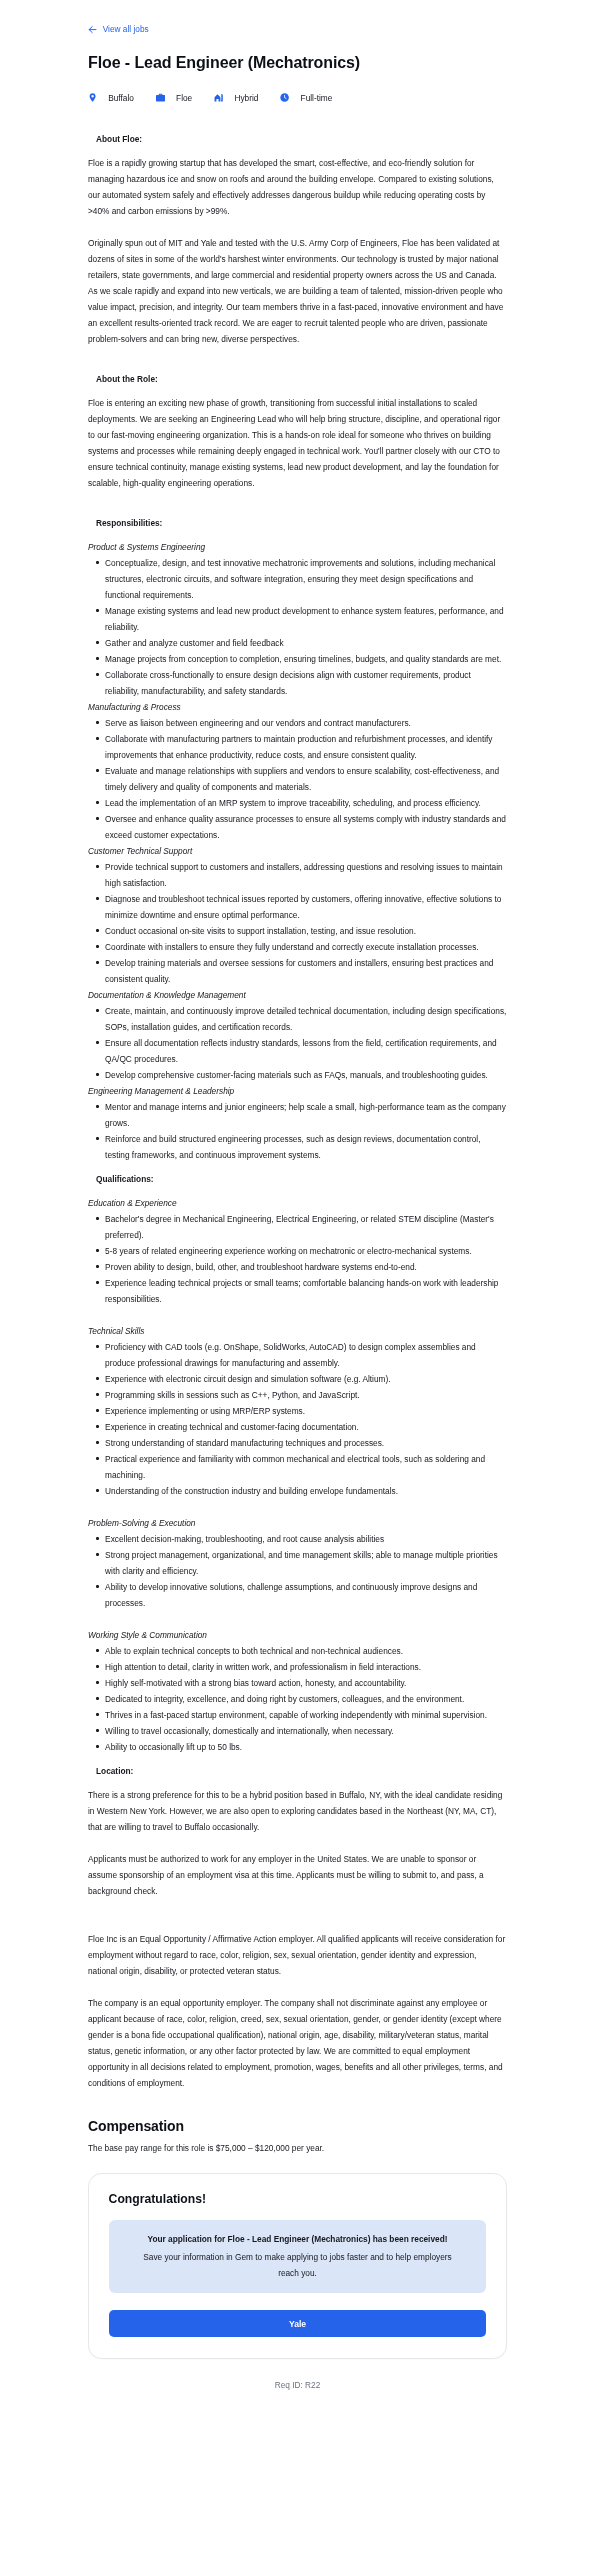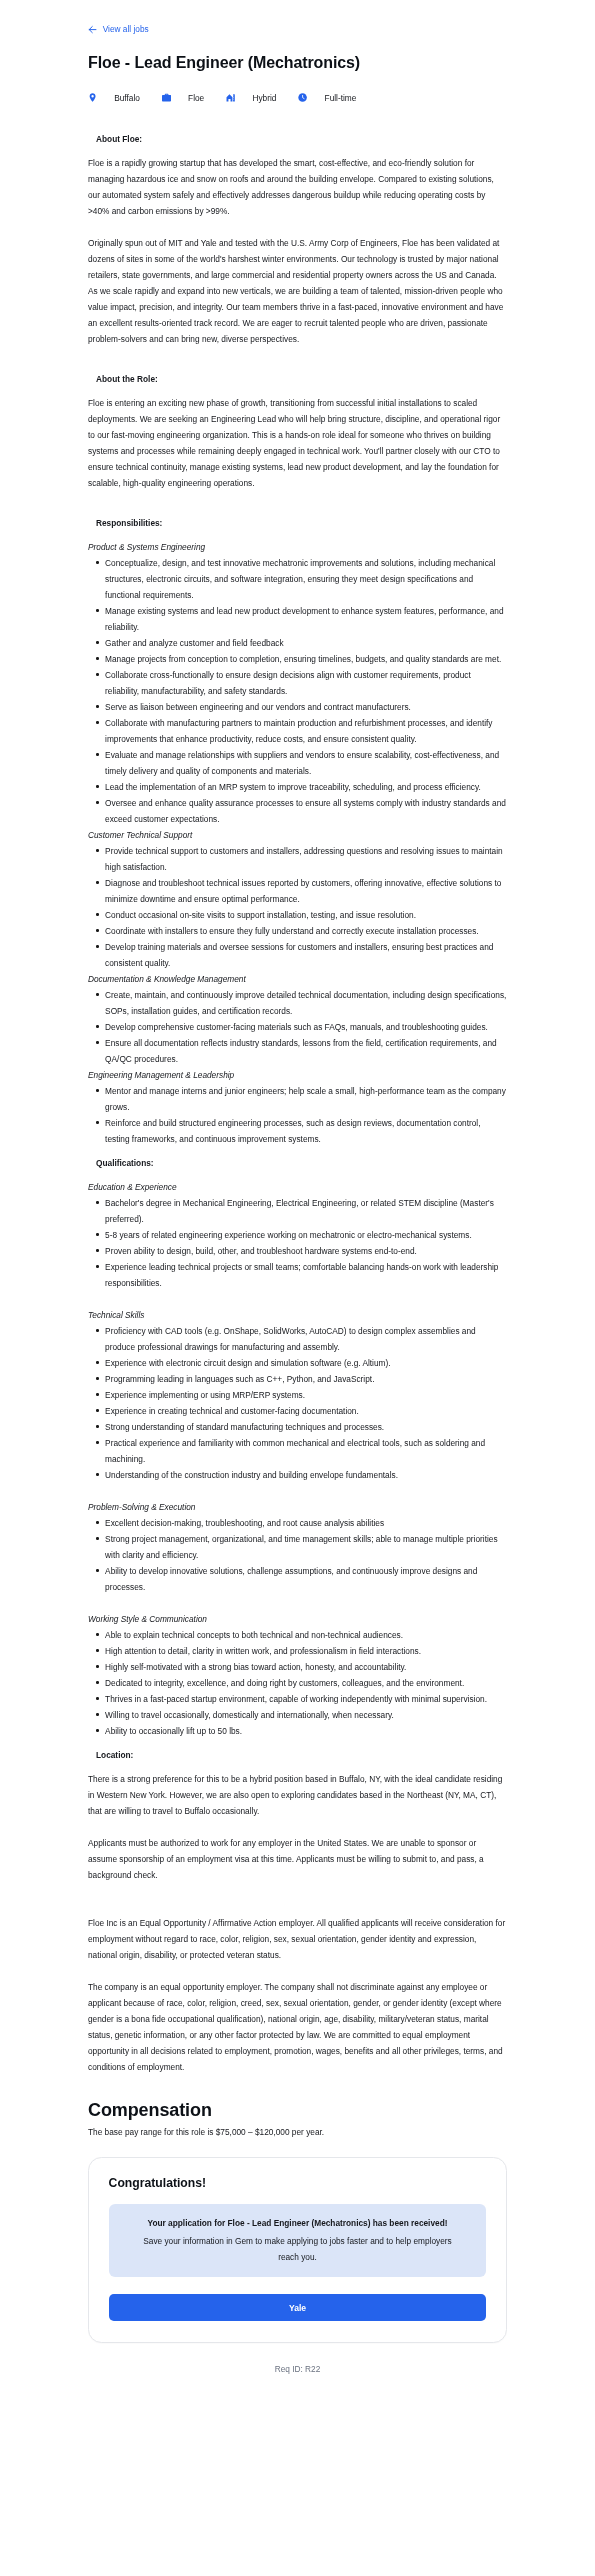--- a/index.html
+++ b/index.html
@@ -14,38 +14,38 @@
     font-family:"Liberation Sans","DejaVu Sans",sans-serif;}
   .page{width:595px;margin:0 auto;}
   .container{width:419px;margin:0 auto;padding:23px 0 16px;}
 
   
   .back{display:inline-flex;align-items:center;gap:5.5px;color:var(--accent);
     font-size:8.3px;font-weight:500;text-decoration:none;cursor:pointer;line-height:12.2px}
   .back svg{display:block}
   .title{font-size:16px;font-weight:700;margin:16.5px 0 0;color:#0d1117;letter-spacing:-0.1px;line-height:22px}
   .badges{display:flex;align-items:center;gap:22px;margin-top:18.4px}
-  .badge{display:inline-flex;align-items:center;gap:17px;font-size:8.3px;font-weight:500;color:#16181d}
+  .badge{display:inline-flex;align-items:center;gap:11px;font-size:8.3px;font-weight:500;color:#16181d}
   .badge .bicon{display:inline-flex;width:9.2px;height:9.2px}
   .badge .bicon svg{width:9.2px;height:9.2px;display:block}
 
   
   .content{margin-top:28px}
   .content .h{font-weight:700;font-size:8.3px;line-height:16px;margin:8px}
   .content .sh{font-style:italic;font-size:8.3px;line-height:16px;margin:0}
   .content .p{font-size:8.3px;line-height:16px;margin:0}
   .content .p.it{font-style:italic}
   .content .sp{height:16px}
   .content ul.ul{list-style:none;margin:0;padding:0 0 0 7.3px}
   .content ul.ul li{position:relative;padding-left:9.8px;font-size:8.3px;line-height:16px}
   .content ul.ul li::before{content:"";position:absolute;left:1.2px;top:6.7px;width:2.4px;height:2.4px;
     border-radius:50%;background:#1a1a1a}
 
   
-  .comp-h{font-size:18px;font-weight:700;letter-spacing:-0.1px;margin:26px 0 4.9px;color:#0d1117;line-height:18.4px}
+  .comp-h{font-size:14px;font-weight:700;letter-spacing:-0.1px;margin:26px 0 4.9px;color:#0d1117;line-height:18.4px}
   .comp-body{font-size:8.3px;line-height:16px;margin:0}
 
   
   .card{margin-top:17px;border:0.6px solid var(--border);border-radius:13.5px;padding:18.4px 19.6px 21px;background:#fff;
     box-shadow:0 0.6px 1.2px rgba(0,0,0,0.02)}
   .card-h{font-size:12.2px;font-weight:700;margin:0 0 13.5px;color:#0d1117}
   .notice{background:var(--notice-bg);border-radius:6.1px;padding:11px 27px 12.2px;text-align:center}
   .notice-title{font-size:8.3px;font-weight:700;line-height:16px;margin:0}
   .notice-body{font-size:8.3px;line-height:16px;margin:2.4px 0 0}
   .save-btn{display:block;width:100%;margin-top:17px;background:var(--accent);color:#fff;border:none;
@@ -120,60 +120,61 @@
         <div class="sp"></div>
         <div class="h">Responsibilities:</div>
         <div class="sh">Product &amp; Systems Engineering</div>
         <ul class="ul">
           <li>Conceptualize, design, and test innovative mechatronic improvements and solutions, including mechanical structures, electronic circuits, and software integration, ensuring they meet design specifications and functional requirements.</li>
           <li>Manage existing systems and lead new product development to enhance system features, performance, and reliability.</li>
           <li>Gather and analyze customer and field feedback</li>
           <li>Manage projects from conception to completion, ensuring timelines, budgets, and quality standards are met.</li>
           <li>Collaborate cross-functionally to ensure design decisions align with customer requirements, product reliability, manufacturability, and safety standards.</li>
         </ul>
+        <div class="sh">Manufacturing &amp; Process</div>
         <ul class="ul">
           <li>Serve as liaison between engineering and our vendors and contract manufacturers.</li>
           <li>Collaborate with manufacturing partners to maintain production and refurbishment processes, and identify improvements that enhance productivity, reduce costs, and ensure consistent quality.</li>
           <li>Evaluate and manage relationships with suppliers and vendors to ensure scalability, cost-effectiveness, and timely delivery and quality of components and materials.</li>
           <li>Lead the implementation of an MRP system to improve traceability, scheduling, and process efficiency.</li>
           <li>Oversee and enhance quality assurance processes to ensure all systems comply with industry standards and exceed customer expectations.</li>
         </ul>
         <div class="sh">Customer Technical Support</div>
         <ul class="ul">
           <li>Provide technical support to customers and installers, addressing questions and resolving issues to maintain high satisfaction.</li>
           <li>Diagnose and troubleshoot technical issues reported by customers, offering innovative, effective solutions to minimize downtime and ensure optimal performance.</li>
           <li>Conduct occasional on-site visits to support installation, testing, and issue resolution.</li>
           <li>Coordinate with installers to ensure they fully understand and correctly execute installation processes.</li>
           <li>Develop training materials and oversee sessions for customers and installers, ensuring best practices and consistent quality.</li>
         </ul>
         <div class="sh">Documentation &amp; Knowledge Management</div>
         <ul class="ul">
           <li>Create, maintain, and continuously improve detailed technical documentation, including design specifications, SOPs, installation guides, and certification records.</li>
+          <li>Ensure all documentation reflects industry standards, lessons from the field, certification requirements, and QA/QC procedures.</li>
           <li>Develop comprehensive customer-facing materials such as FAQs, manuals, and troubleshooting guides.</li>
-          <li>Ensure all documentation reflects industry standards, lessons from the field, certification requirements, and QA/QC procedures.</li>
         </ul>
         <div class="sh">Engineering Management &amp; Leadership</div>
         <ul class="ul">
           <li>Mentor and manage interns and junior engineers; help scale a small, high-performance team as the company grows.</li>
           <li>Reinforce and build structured engineering processes, such as design reviews, documentation control, testing frameworks, and continuous improvement systems.</li>
         </ul>
         <div class="h">Qualifications:</div>
         <div class="sh">Education &amp; Experience</div>
         <ul class="ul">
           <li>Bachelor's degree in Mechanical Engineering, Electrical Engineering, or related STEM discipline (Master's preferred).</li>
           <li>5-8 years of related engineering experience working on mechatronic or electro-mechanical systems.</li>
           <li>Proven ability to design, build, other, and troubleshoot hardware systems end-to-end.</li>
           <li>Experience leading technical projects or small teams; comfortable balancing hands-on work with leadership responsibilities.</li>
         </ul>
         <div class="sp"></div>
         <div class="sh">Technical Skills</div>
         <ul class="ul">
           <li>Proficiency with CAD tools (e.g. OnShape, SolidWorks, AutoCAD) to design complex assemblies and produce professional drawings for manufacturing and assembly.</li>
           <li>Experience with electronic circuit design and simulation software (e.g. Altium).</li>
-          <li>Programming leading in languages such as C++, Python, and JavaScript.</li>
+          <li>Programming skills in sessions such as C++, Python, and JavaScript.</li>
           <li>Experience implementing or using MRP/ERP systems.</li>
           <li>Experience in creating technical and customer-facing documentation.</li>
           <li>Strong understanding of standard manufacturing techniques and processes.</li>
           <li>Practical experience and familiarity with common mechanical and electrical tools, such as soldering and machining.</li>
           <li>Understanding of the construction industry and building envelope fundamentals.</li>
         </ul>
         <div class="sp"></div>
         <div class="sh">Problem-Solving &amp; Execution</div>
         <ul class="ul">
           <li>Excellent decision-making, troubleshooting, and root cause analysis abilities</li>

